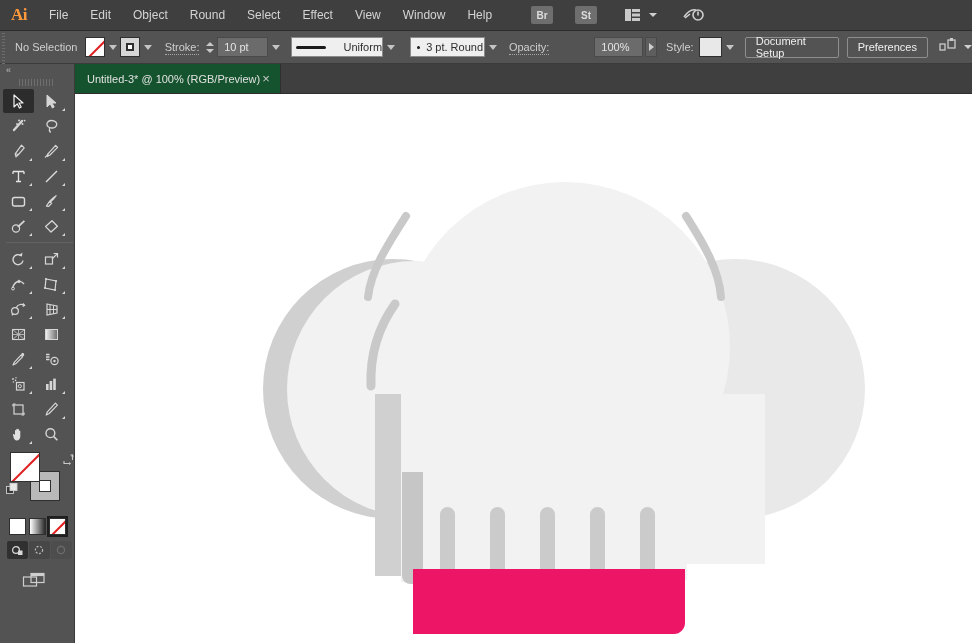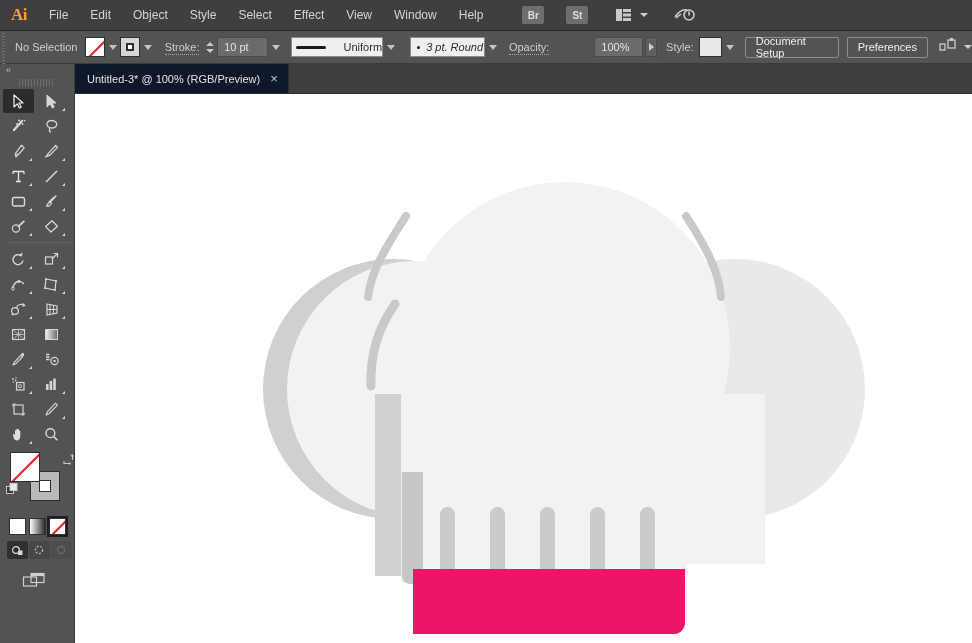--- a/index.html
+++ b/index.html
@@ -124,22 +124,22 @@
   }
   .dotted-under { border-bottom: 1px dotted #a8a8a8; padding-bottom: 1px; }
 
   
   .tabbar {
     position: absolute; top: 64px; left: 75px; width: 897px; height: 30px;
     background: #3f3f3f; display: flex; align-items: flex-end;
     border-bottom: 1px solid #2e2e2e;
   }
   .doc-tab {
-    height: 29px; background: #0f172a; display: flex; align-items: center;
-    padding: 0 10px 0 12px; gap: 10px;
+    height: 29px; background: #14532d; display: flex; align-items: center;
+    padding: 0 10px 0 12px; gap: 2px;
     border-right: 1px solid #2e2e2e;
     color: #e2e2e2; font-size: 11px; white-space: nowrap;
   }
   .tab-close { color: #c9c9c9; font-size: 13px; line-height: 1; cursor: default; }
 
   
   .toolbar {
     position: absolute; top: 64px; left: 0; width: 75px; height: 579px;
     background: #535353; border-right: 1px solid #3a3a3a;
   }
@@ -220,21 +220,21 @@
 </head>
 <body>
 
 <div id="app">
 
   <div class="menubar">
     <div class="ai-logo">Ai</div>
     <div class="menu-item">File</div>
     <div class="menu-item">Edit</div>
     <div class="menu-item">Object</div>
-    <div class="menu-item">Style</div>
+    <div class="menu-item">Round</div>
     <div class="menu-item">Select</div>
     <div class="menu-item">Effect</div>
     <div class="menu-item">View</div>
     <div class="menu-item">Window</div>
     <div class="menu-item">Help</div>
 
     <div class="menu-right">
       <div class="mb-btn">Br</div>
       <div class="mb-btn">St</div>
       <div style="display:flex;align-items:center;">
@@ -289,21 +289,21 @@
       </div>
 
     <div class="profile-box" style="margin-left:8px;">
       <span class="profile-line"></span>
       <span>Uniform</span>
     </div>
     <div class="dd-arrow">
         <span class="t"></span>
       </div>
 
-    <div class="brush-box" style="margin-left:12px;font-style:italic;">
+    <div class="brush-box" style="margin-left:12px;">
       <span class="brush-dot"></span>
       <span>3 pt. Round</span>
     </div>
     <div class="dd-arrow">
         <span class="t"></span>
       </div>
 
     <div class="cb-label" style="padding-left:9px;padding-right:5px;">
       <span class="dotted-under">Opacity:</span>
     </div>

